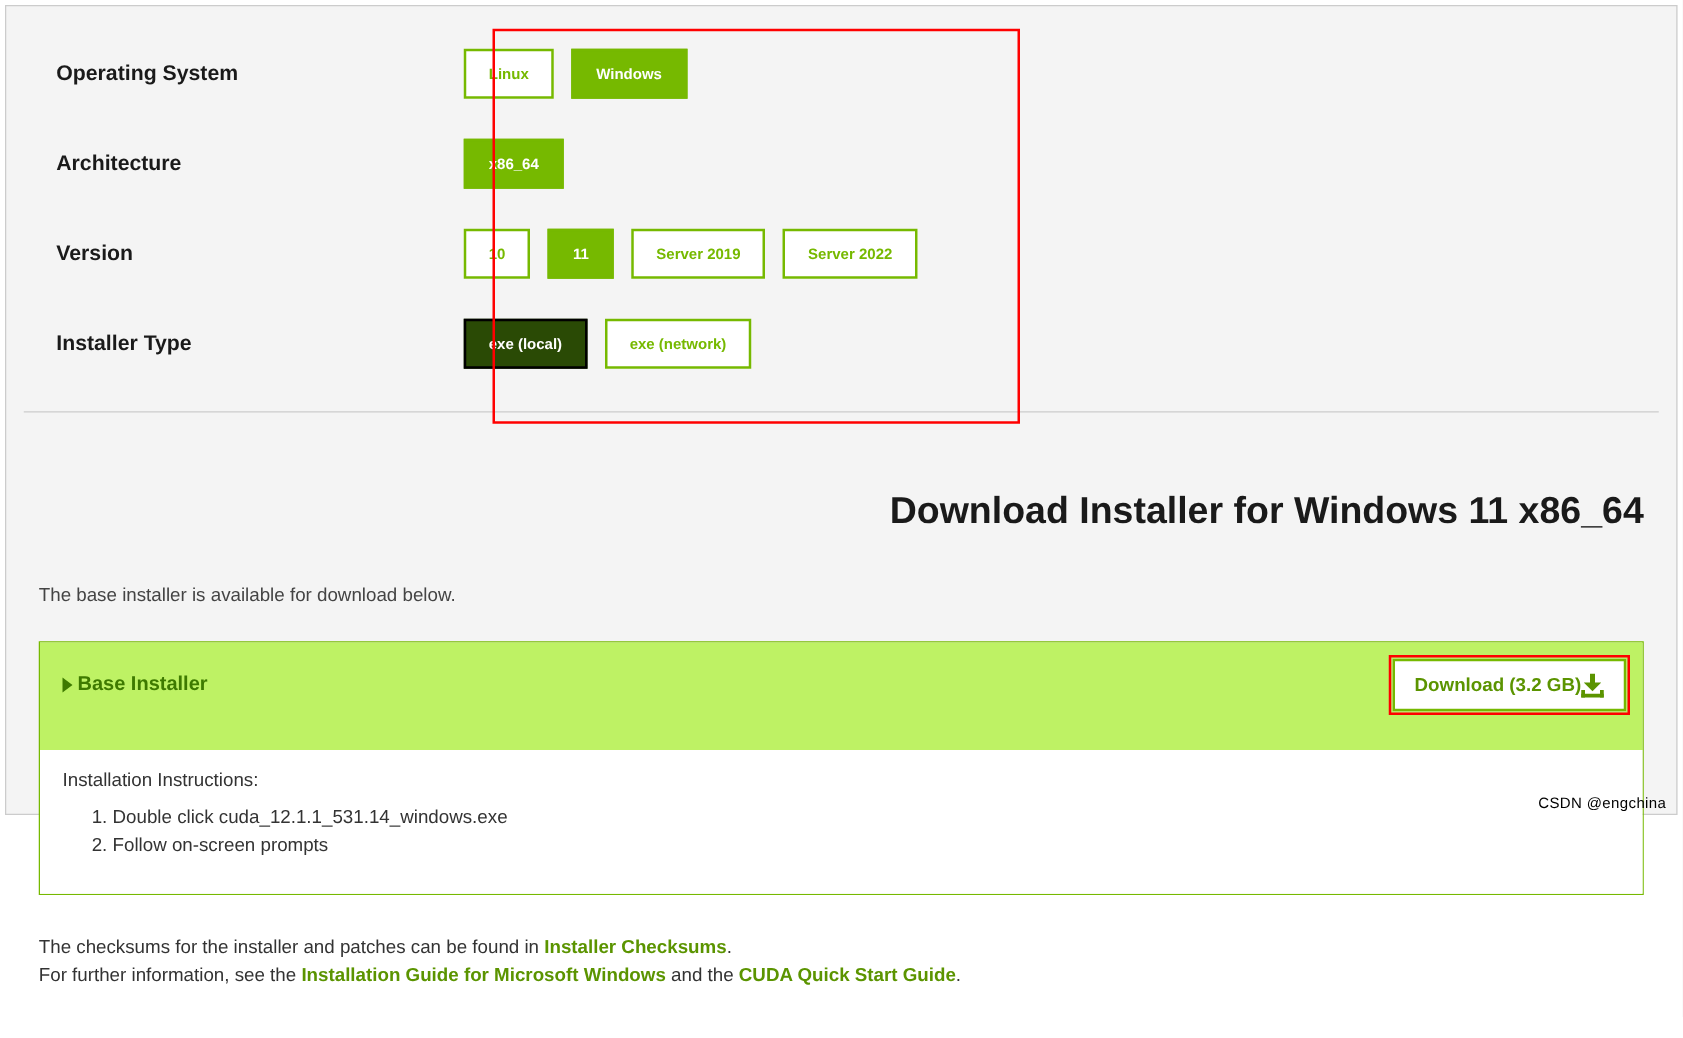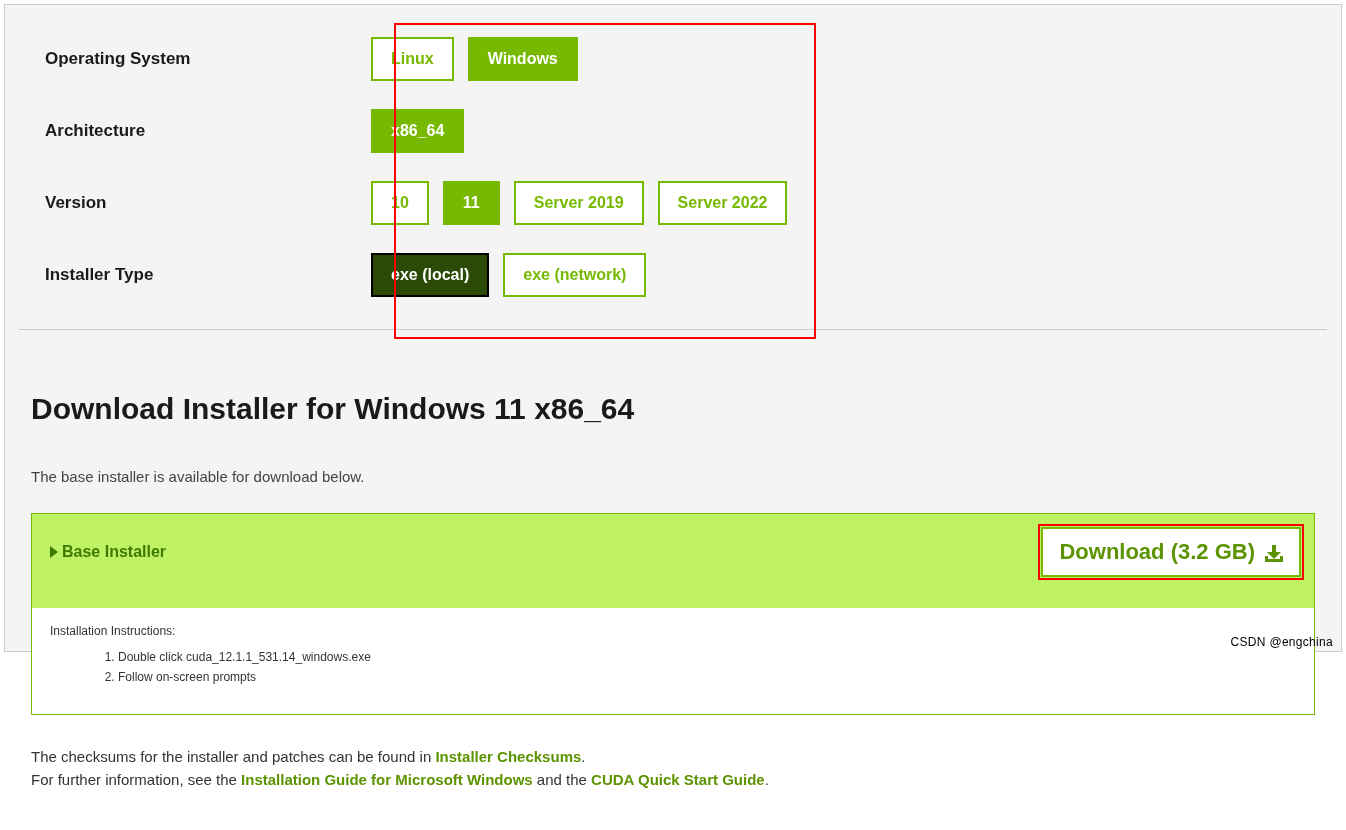--- a/index.html
+++ b/index.html
@@ -29,21 +29,21 @@
     .row-label {
       width: 340px;
       font-weight: 700;
       font-size: 17px;
       color: #1a1a1a;
       padding-left: 14px;
     }
     .btn-group { display: flex; gap: 14px; }
     .opt {
       padding: 11px 18px;
-      font-size: 16px;
+      font-size: 12px;
       font-weight: 700;
       border: 2px solid #76b900;
       background: #fff;
       color: #76b900;
       cursor: pointer;
     }
     .opt.selected {
       background: #76b900;
       color: #fff;
       border-color: #76b900;
@@ -52,21 +52,21 @@
       background: #2a4a05;
       color: #fff;
       border-color: #000;
     }
     hr.sep {
       border: none;
       border-top: 1px solid #ccc;
       margin: 30px -12px 62px -12px;
     }
     .dl-title {
-      text-align: left;
+      text-align: right;
       font-size: 30px;
       font-weight: 700;
       color: #1a1a1a;
       margin-bottom: 42px;
     }
     .avail-text {
       font-size: 15px;
       color: #444;
       margin-bottom: 28px;
     }
@@ -96,51 +96,50 @@
       border-top: 6px solid transparent;
       border-bottom: 6px solid transparent;
       border-left: 8px solid #3e7a00;
       margin-right: 2px;
     }
     .dl-btn-wrap { position: relative; padding: 3px; }
     .hb-download { left: 0; top: 0; width: 100%; height: 100%; }
     .dl-btn {
       display: flex;
       align-items: center;
-      gap: 10px;
       background: #fff;
       border: 2px solid #76b900;
       color: #5b9400;
       font-weight: 700;
-      font-size: 22px;
+      font-size: 15px;
       padding: 10px 16px;
       cursor: pointer;
     }
     .dl-icon {
       width: 18px; height: 18px; display: inline-block; position: relative;
     }
     .dl-icon::before {
       content: ""; position: absolute; left: 7px; top: 0; width: 4px; height: 9px; background: #5b9400;
     }
     .dl-icon::after {
       content: ""; position: absolute; left: 2px; top: 7px; width: 0; height: 0;
       border-left: 7px solid transparent; border-right: 7px solid transparent; border-top: 7px solid #5b9400;
     }
     .dl-tray { position: absolute; bottom: 8px; right: 16px; width: 18px; height: 3px; background: #5b9400; }
     .dl-tray::before, .dl-tray::after { content: ""; position: absolute; width: 3px; height: 6px; background: #5b9400; bottom: 0; }
     .dl-tray::before { left: 0; } .dl-tray::after { right: 0; }
     .base-body {
       background: #fff;
       padding: 16px 18px 24px 18px;
-      font-size: 12px;
+      font-size: 15px;
       color: #333;
     }
     .instr-title { margin-bottom: 12px; }
     .instr-list { list-style: decimal; padding-left: 40px; }
-    .instr-list li { margin-bottom: 6px; margin-left: 28px; }
+    .instr-list li { margin-bottom: 6px; }
     .footnotes { margin-top: 30px; font-size: 15px; color: #333; line-height: 1.55; }
     .link { color: #5b9400; font-weight: 700; text-decoration: none; cursor: pointer; }
     .watermark {
       position: absolute; bottom: 2px; right: 8px;
       font-size: 12px; color: #000000; letter-spacing: 0.3px;
     }
   </style>
 </head>
 <body>
 

